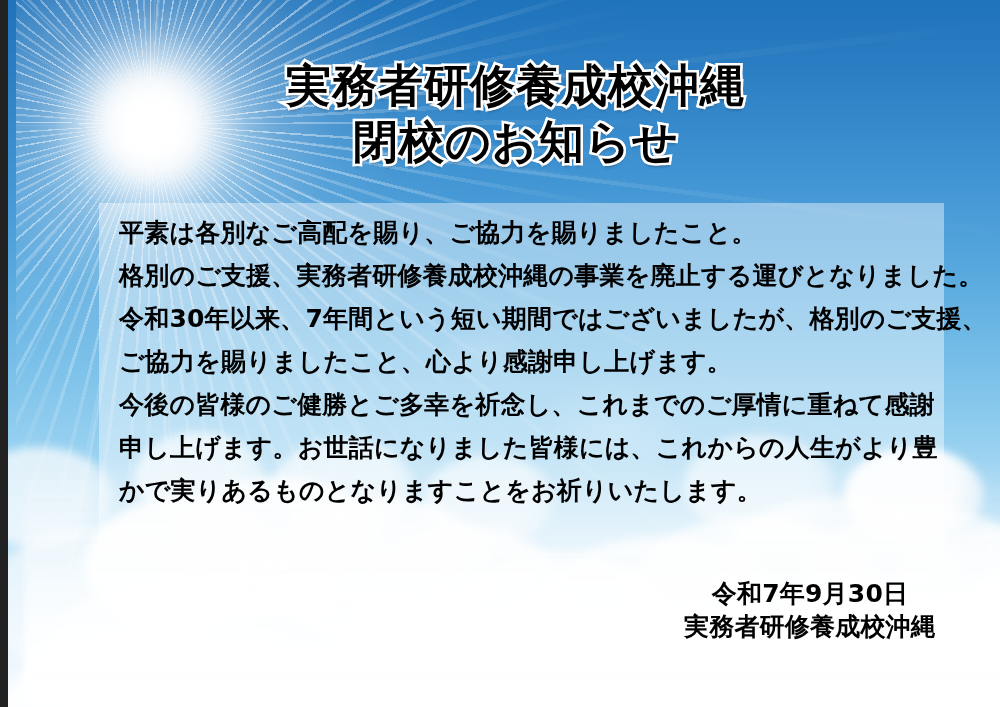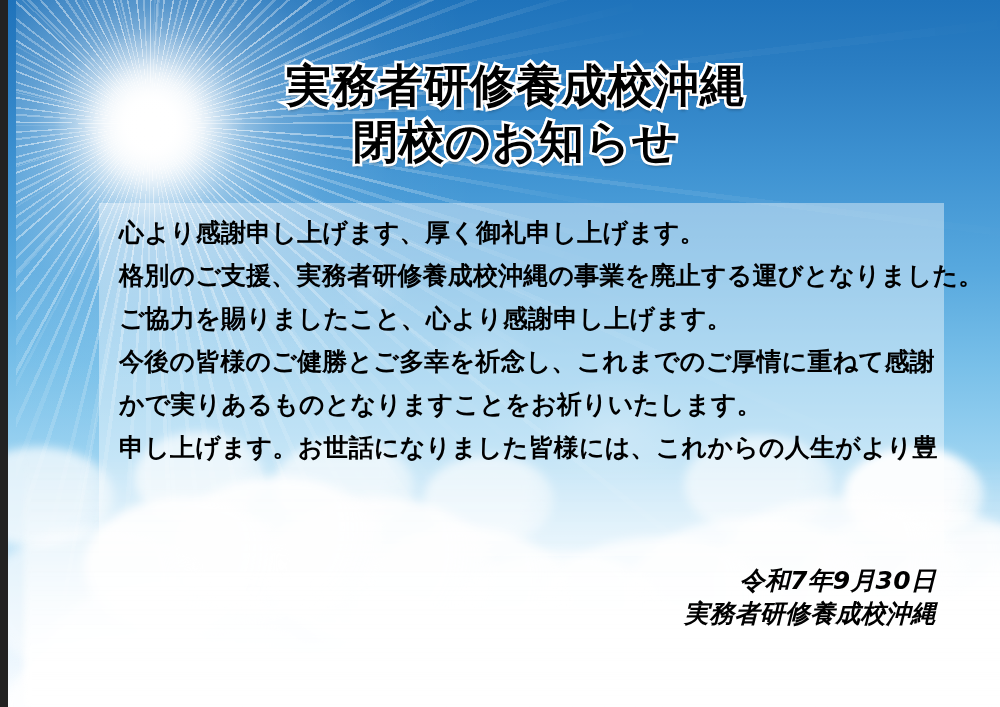--- a/index.html
+++ b/index.html
@@ -162,24 +162,23 @@
     font-size: 25px;
     line-height: 43px;
     letter-spacing: 0.2px;
     white-space: nowrap;
   }
 
   
   .signature {
     position: absolute;
     right: 72px;
-    top: 564px;
-    text-align: right;
+    top: 577px;
+    text-align: center;
     z-index: 6;
-    font-style: italic;
   }
   .sig-line {
     display: block;
     color: #000;
     font-weight: 700;
     font-size: 25px;
     line-height: 33px;
     letter-spacing: 0.2px;
     white-space: nowrap;
   }
@@ -226,26 +225,27 @@
       <div class="puff" style="left: -40px; top: 150px; width: 230px; height: 150px; opacity: 0.55;"></div>
     <div class="cloud-haze"></div>
   </div>
 
   <div class="title-block">
     <span class="title-line first">実務者研修養成校沖縄</span>
     <span class="title-line second">閉校のお知らせ</span>
   </div>
 
   <div class="body-panel" id="body-panel">
-      <span class="body-line">心より感謝申し上げます、厚く御礼申し上げます。</span>
+      <span class="body-line">平素は各別なご高配を賜り、ご協力を賜りましたこと。</span>
       <span class="body-line">格別のご支援、実務者研修養成校沖縄の事業を廃止する運びとなりました。</span>
+      <span class="body-line">令和30年以来、7年間という短い期間ではございましたが、格別のご支援、</span>
       <span class="body-line">ご協力を賜りましたこと、心より感謝申し上げます。</span>
       <span class="body-line">今後の皆様のご健勝とご多幸を祈念し、これまでのご厚情に重ねて感謝</span>
+      <span class="body-line">申し上げます。お世話になりました皆様には、これからの人生がより豊</span>
       <span class="body-line">かで実りあるものとなりますことをお祈りいたします。</span>
-      <span class="body-line">申し上げます。お世話になりました皆様には、これからの人生がより豊</span>
     </div>
 
   <div class="signature" id="signature">
       <span class="sig-line">令和7年9月30日</span>
       <span class="sig-line">実務者研修養成校沖縄</span>
     </div>
 
 </div>
 
 </body></html>

